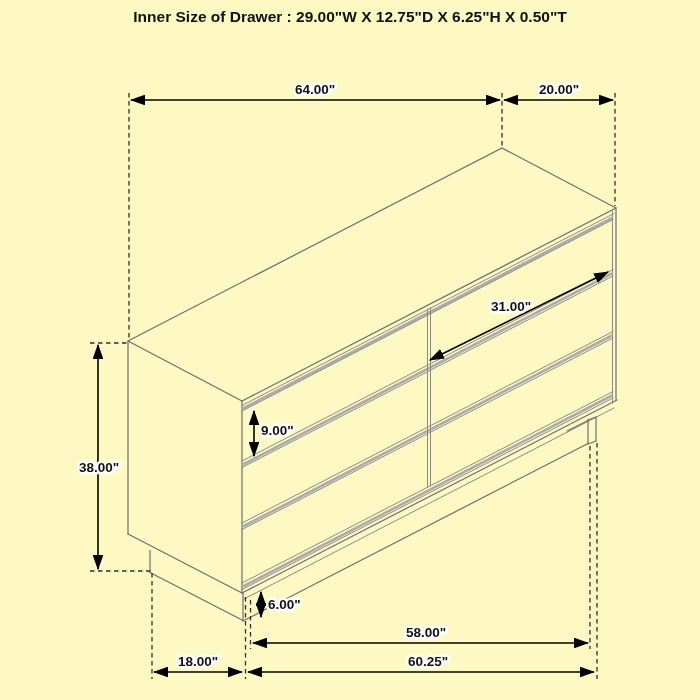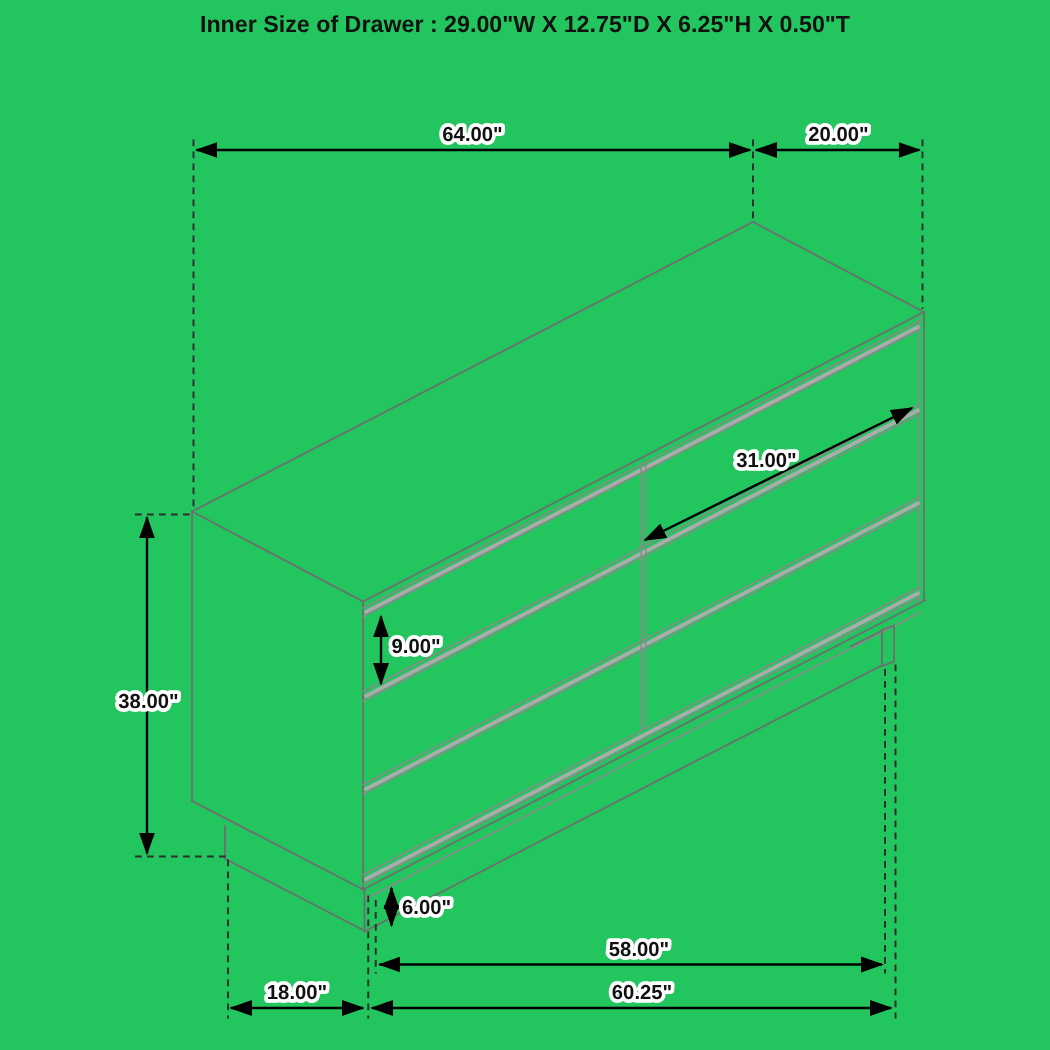--- a/index.html
+++ b/index.html
@@ -1,16 +1,16 @@
 <!DOCTYPE html>
 <html><head>
 <meta charset="utf-8">
 <style>
   html,body{margin:0;padding:0;background:#ffffff;}
-  .page{position:relative;width:700px;height:700px;background:#22c55e;overflow:hidden;
+  .page{position:relative;width:700px;height:700px;background:#fef9c3;overflow:hidden;
         font-family:"Liberation Sans",sans-serif;}
   .title{position:absolute;top:8px;left:0;width:700px;text-align:center;
          font-size:15.5px;font-weight:bold;color:#111;letter-spacing:0px;}
   svg{position:absolute;top:0;left:0;}
   .body-line{stroke:#6e6e6e;stroke-width:1.2;fill:none;stroke-linecap:round;}
   .body-line2{stroke:#8a8a8a;stroke-width:1;fill:none;stroke-linecap:round;}
   .gray-band{stroke:#ababab;stroke-width:2.6;fill:none;stroke-linecap:butt;}
   .dash{stroke:#2f2f2f;stroke-width:1.3;fill:none;stroke-dasharray:4.5 3.5;}
   .dim{stroke:#000000;stroke-width:1.6;fill:none;}
   .dim-label{font-family:"Liberation Sans",sans-serif;font-size:13.5px;font-weight:bold;

